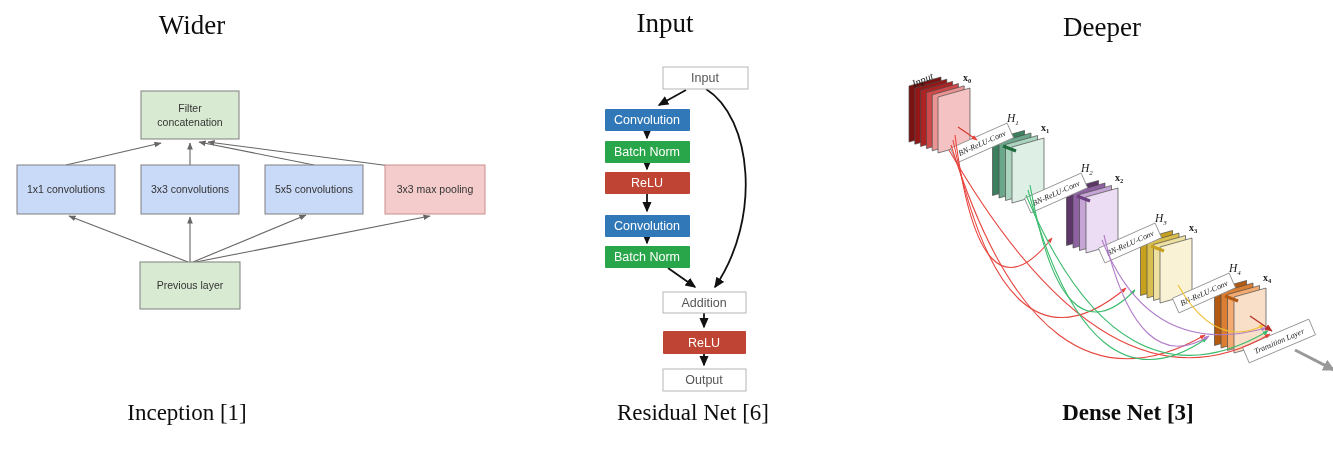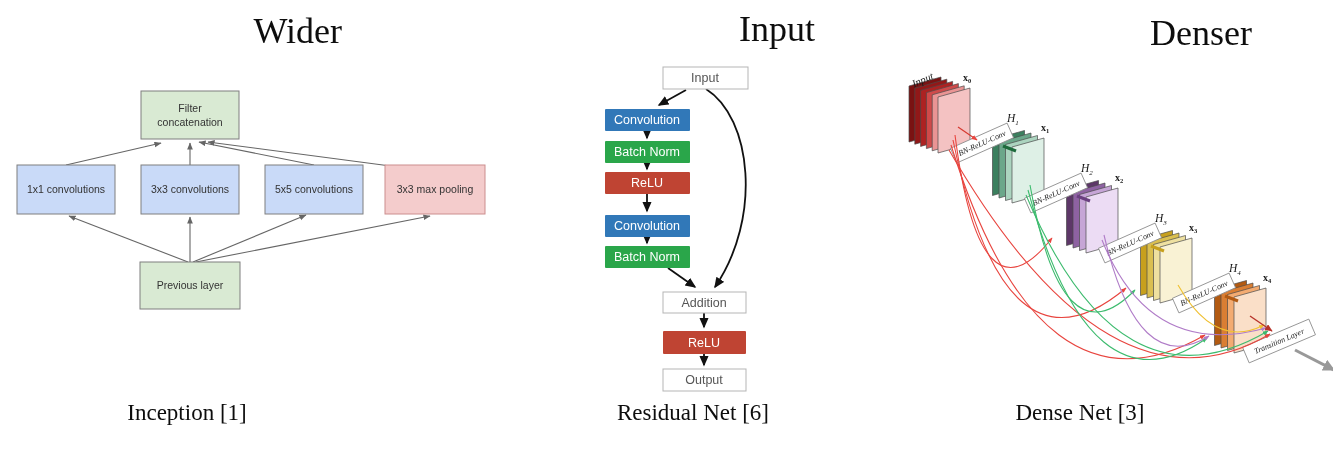--- a/index.html
+++ b/index.html
@@ -1,39 +1,39 @@
 <!DOCTYPE html>
 <html><head>
 <meta charset="utf-8">
 <style>
   html,body{margin:0;padding:0;background:#ffffff;}
   body{width:1333px;height:452px;position:relative;overflow:hidden;
        font-family:"Liberation Sans",sans-serif;}
-  .title{position:absolute;text-align:right;font-family:"Liberation Serif",serif;
-         font-size:36px;color:#0d0d0d;white-space:nowrap;}
+  .title{position:absolute;text-align:center;font-family:"Liberation Serif",serif;
+         font-size:27px;color:#0d0d0d;white-space:nowrap;}
   .caption{position:absolute;text-align:center;font-family:"Liberation Serif",serif;
            font-size:23px;color:#0d0d0d;white-space:nowrap;}
   svg{position:absolute;top:0;}
   text{font-family:"Liberation Sans",sans-serif;}
   .bx-label{font-size:10.5px;fill:#333;}
   .r-label{font-size:12.5px;fill:#fff;}
   .r-io{font-size:12.5px;fill:#555;}
   .serif-it{font-family:"Liberation Serif",serif;font-style:italic;fill:#1a1a1a;}
   .serif-b{font-family:"Liberation Serif",serif;font-weight:bold;fill:#1a1a1a;}
   .bn-text{font-family:"Liberation Serif",serif;font-style:italic;font-size:8px;fill:#222;}
 </style>
 </head>
 <body>
 
 <div class="title" style="left:42px;width:300px;top:10px;">Wider</div>
 <div class="title" style="left:515px;width:300px;top:8px;">Input</div>
-<div class="title" style="left:952px;width:300px;top:12px;">Denser</div>
+<div class="title" style="left:952px;width:300px;top:12px;">Deeper</div>
 <div class="caption" style="left:37px;width:300px;top:400px;">Inception [1]</div>
 <div class="caption" style="left:543px;width:300px;top:400px;">Residual Net [6]</div>
-<div class="caption" style="left:930px;width:300px;top:400px;">Dense Net [3]</div>
+<div class="caption" style="left:978px;width:300px;top:400px;font-weight:bold;">Dense Net [3]</div>
 
 <svg style="left:0;" width="520" height="452" viewBox="0 0 520 452">
   <defs>
     <marker id="ah-gray" markerWidth="8" markerHeight="7" refX="6" refY="2.6" orient="auto">
       <path d="M0,0 L6.5,2.6 L0,5.2 z" fill="#666666"></path>
     </marker>
   </defs>
   <g stroke="#666666" stroke-width="1.1">
     <line x1="66" y1="165" x2="161" y2="143" marker-end="url(#ah-gray)"></line>
     <line x1="190" y1="165" x2="190" y2="143" marker-end="url(#ah-gray)"></line>

